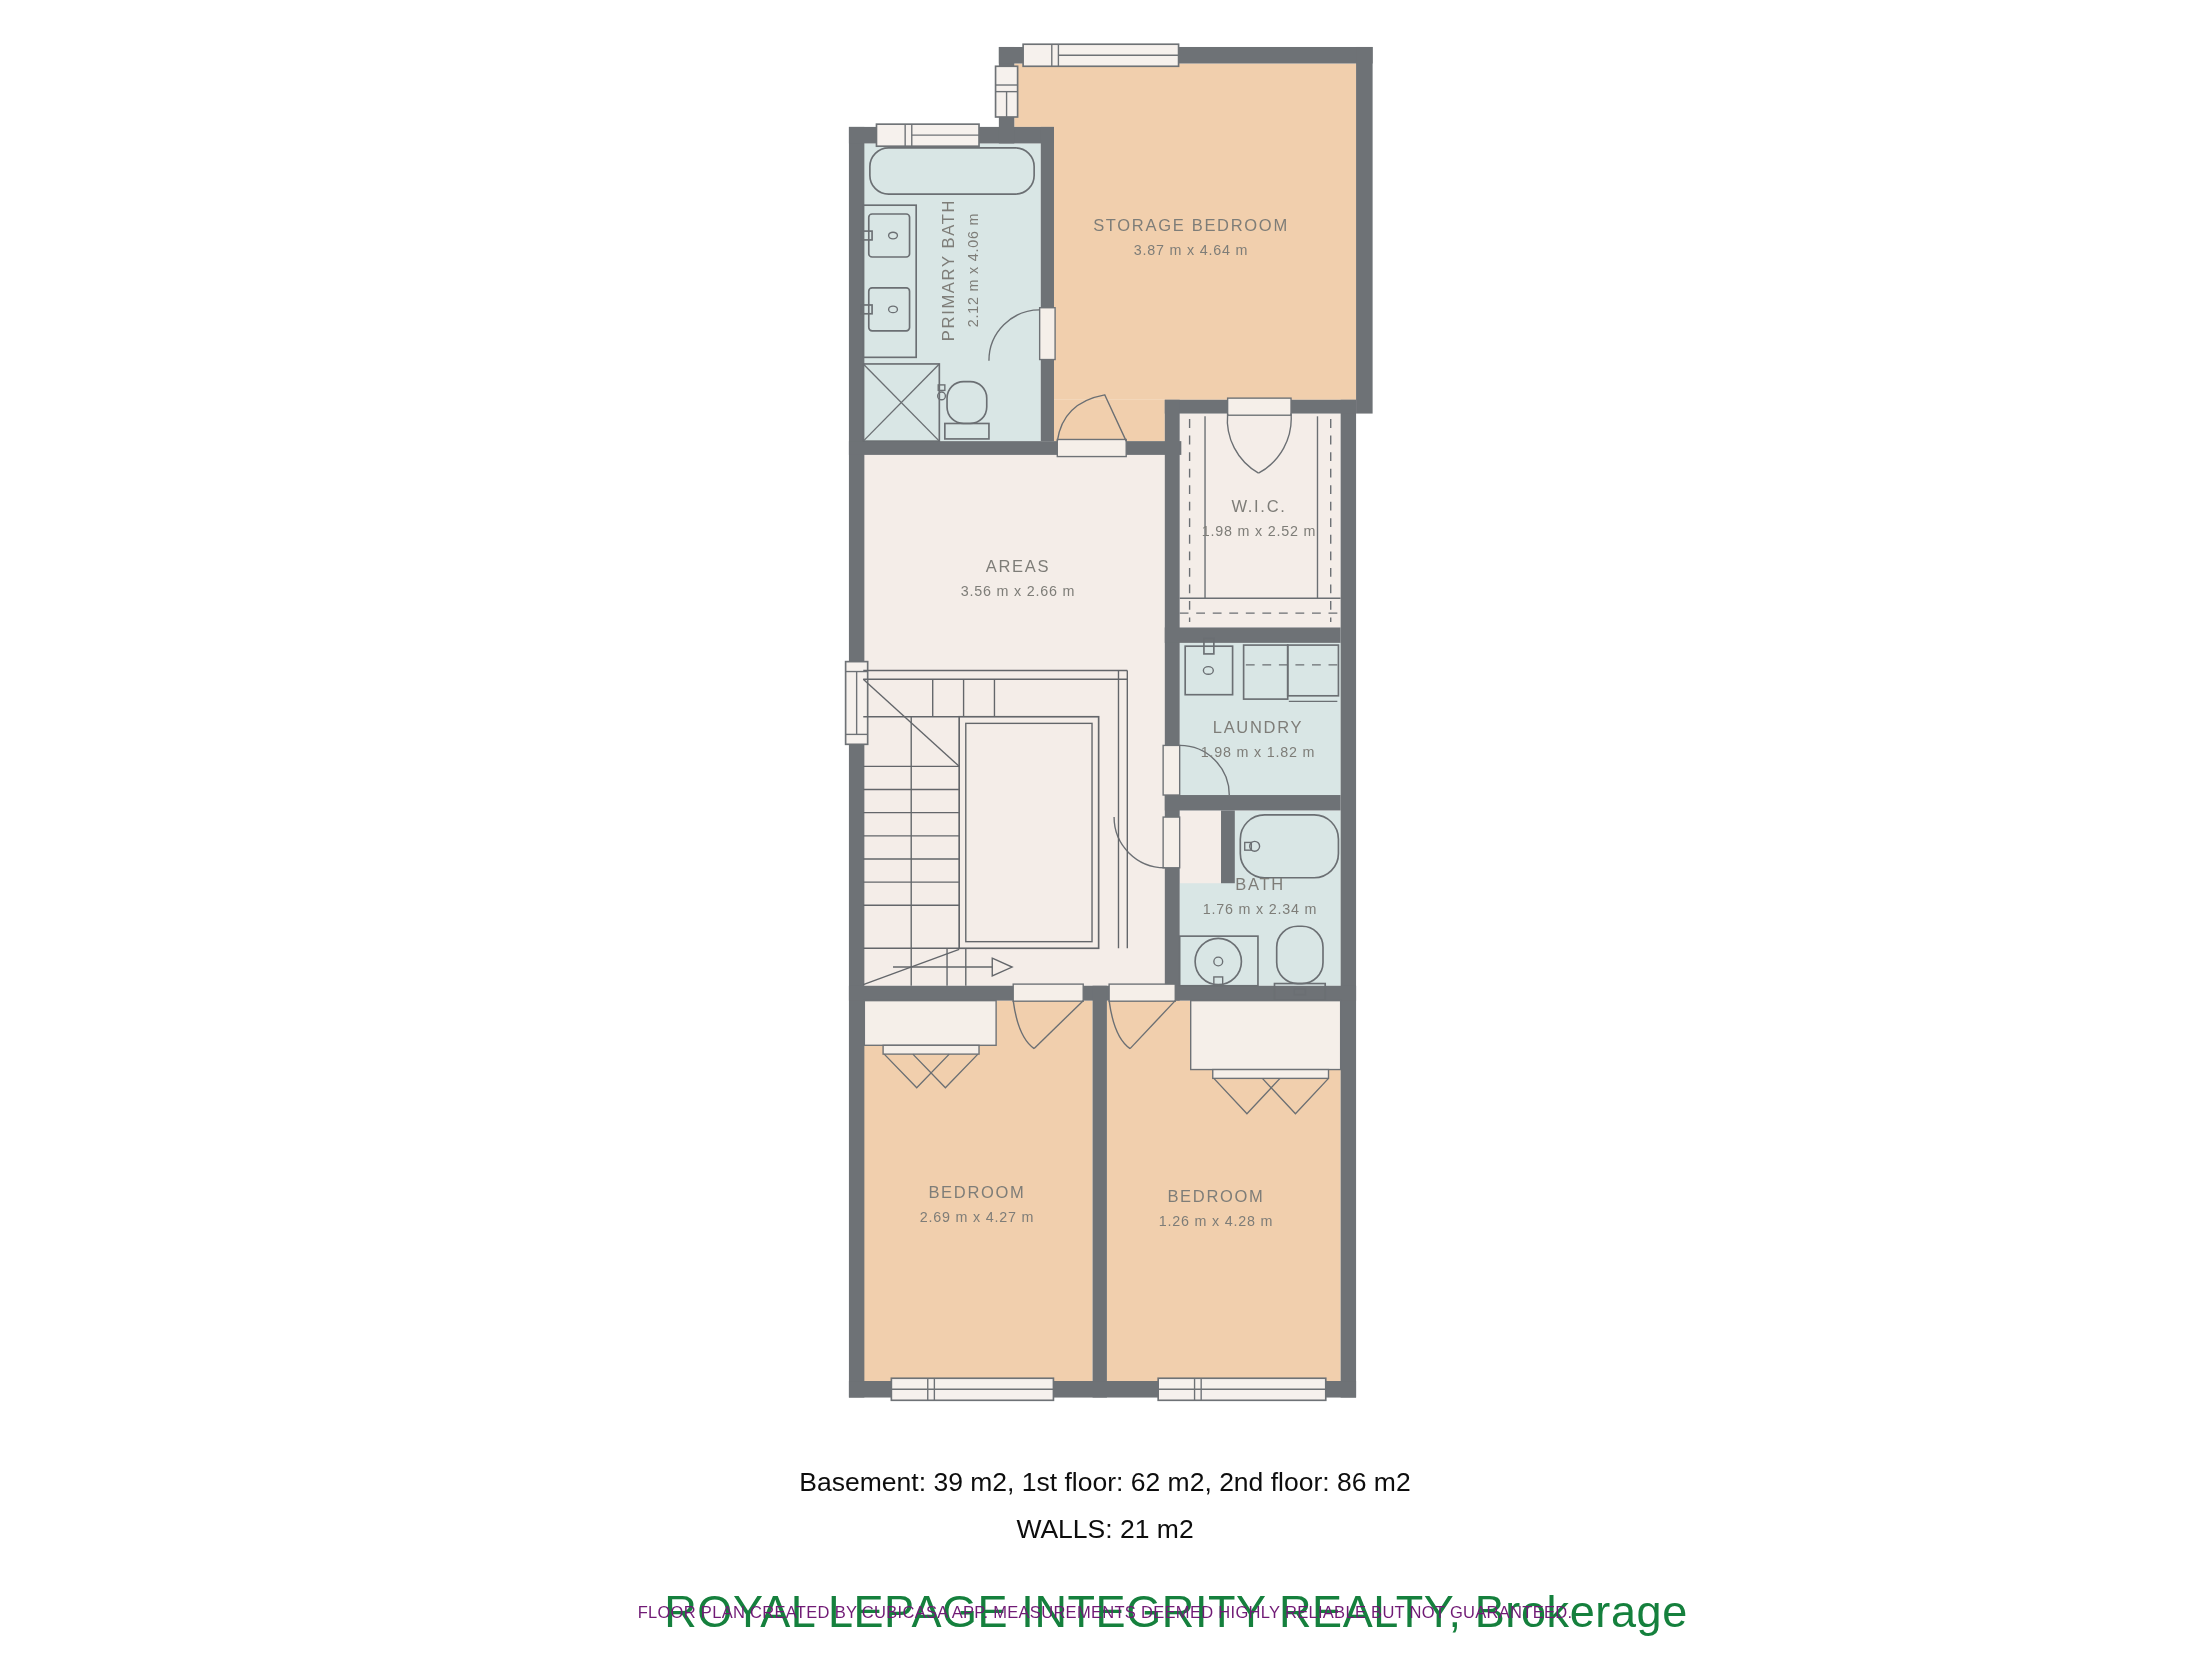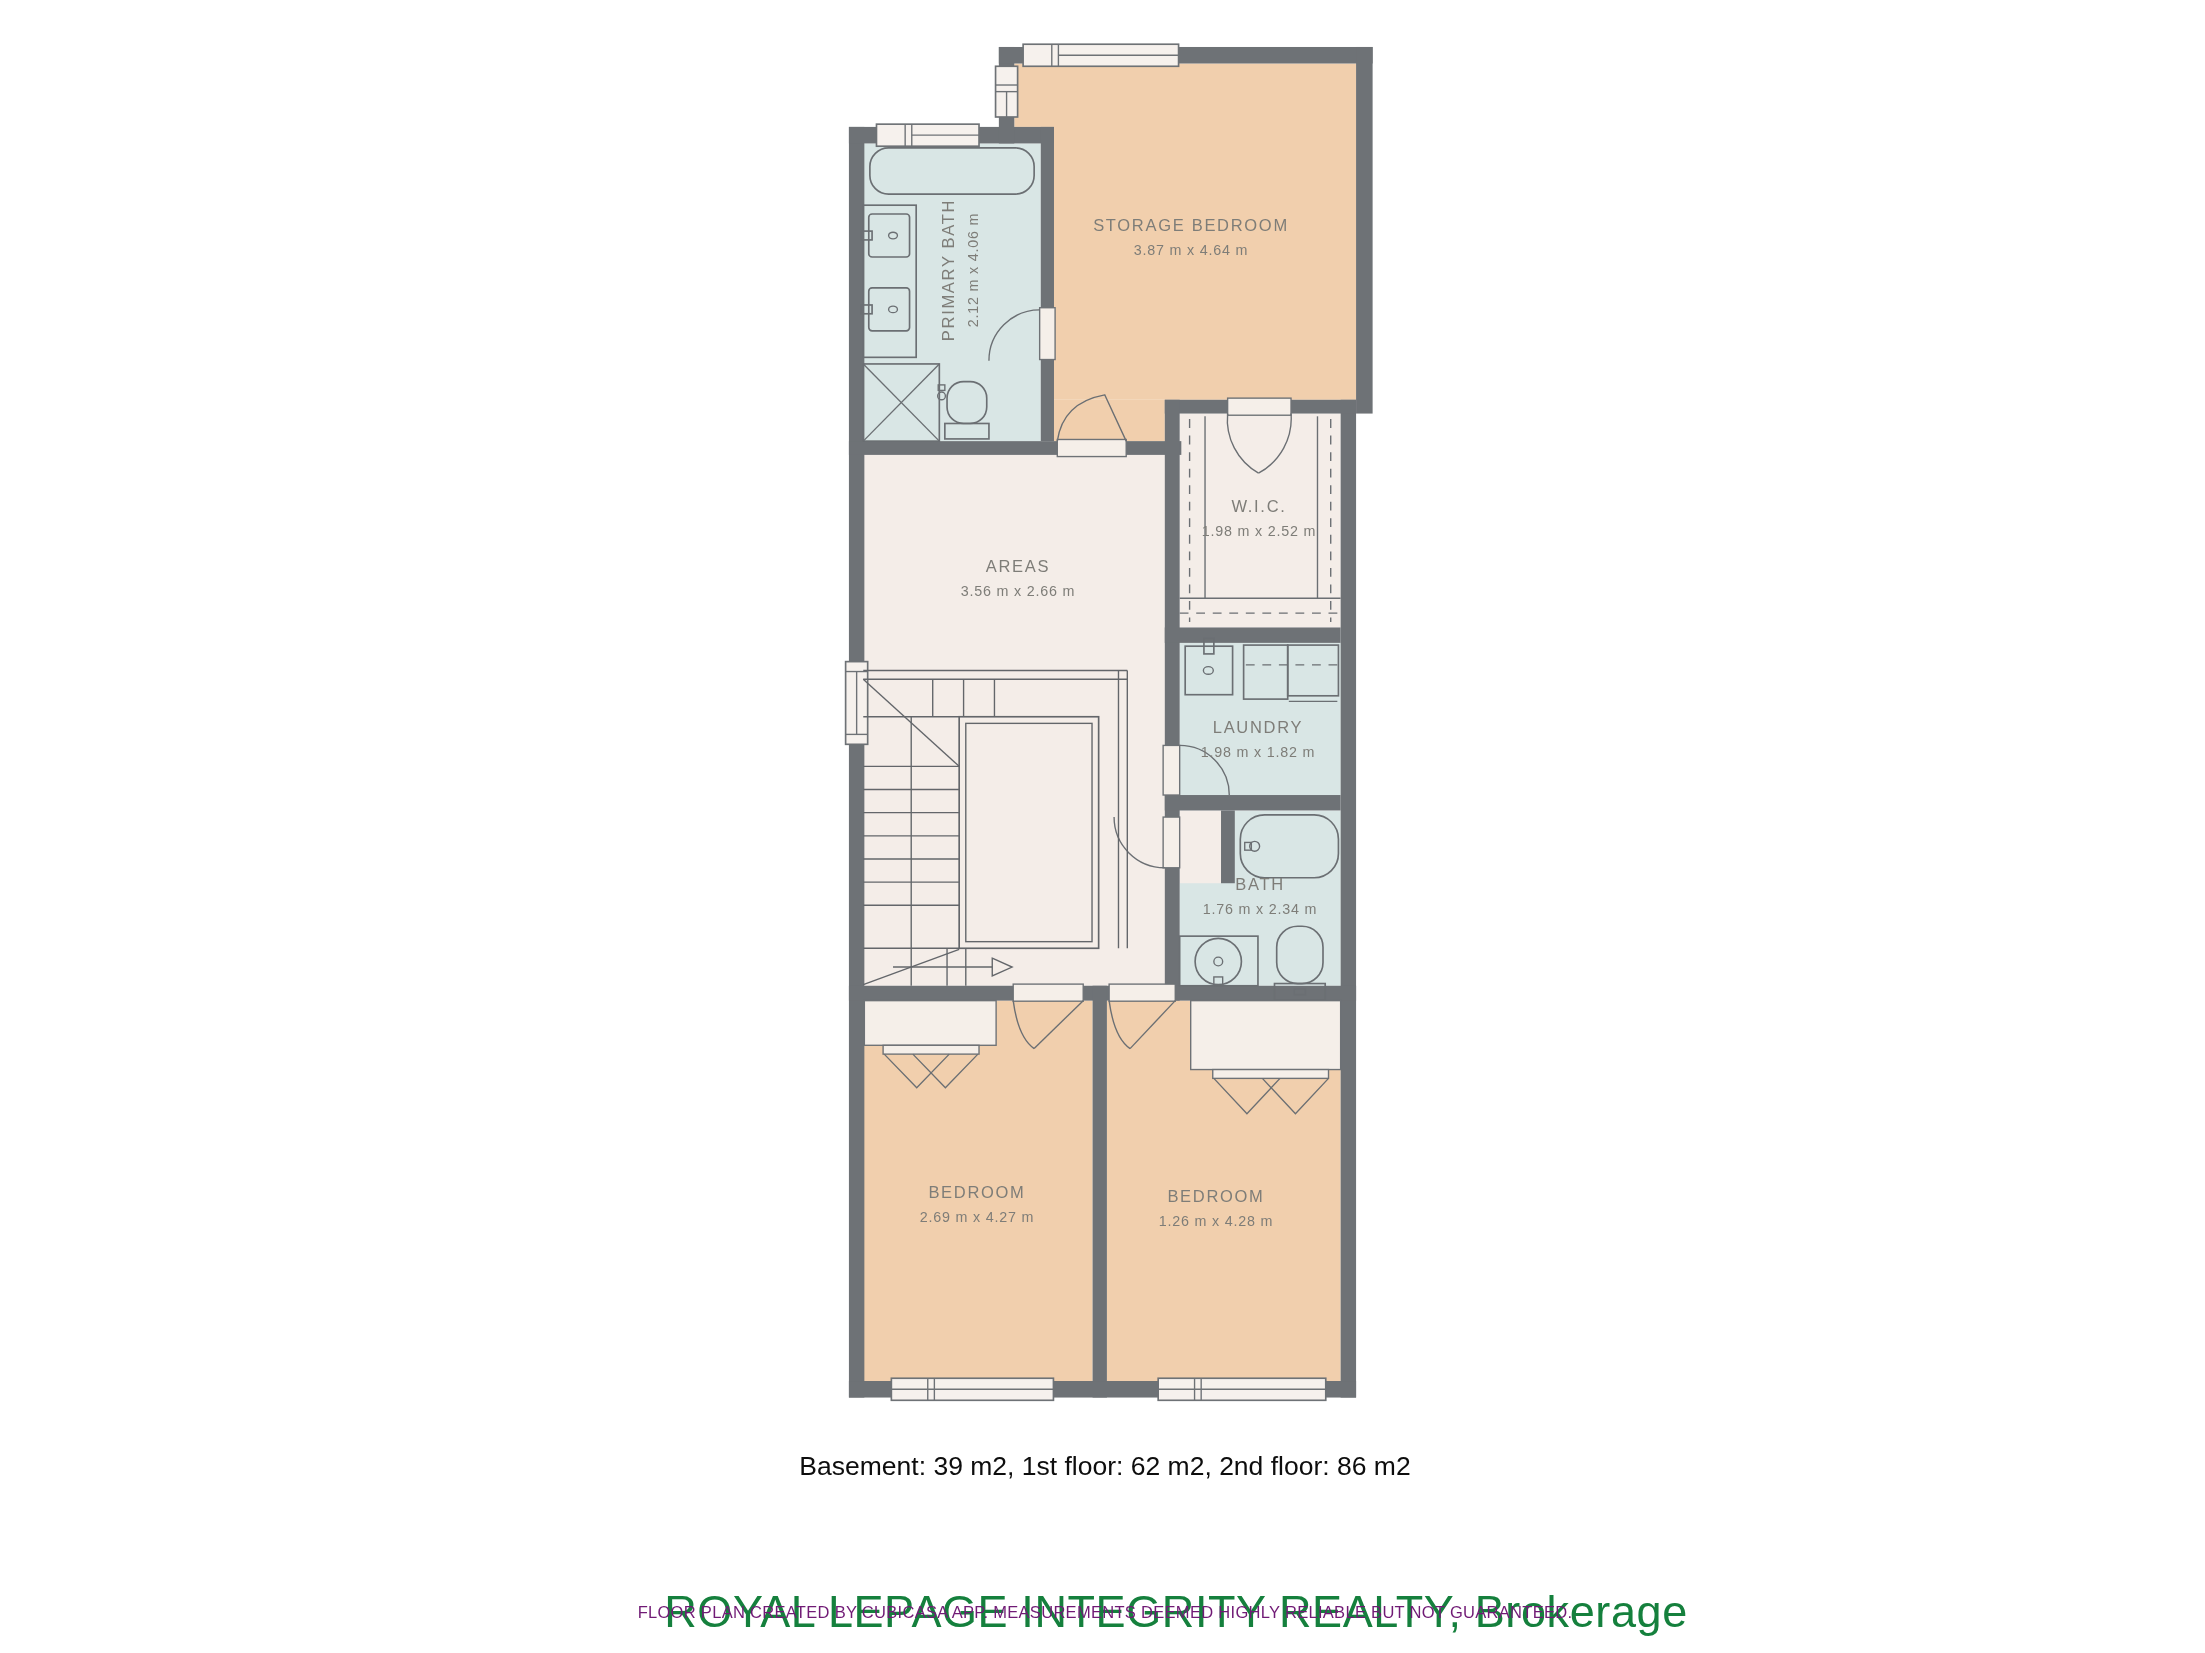--- a/index.html
+++ b/index.html
@@ -27,21 +27,21 @@
     color:var(--label);white-space:nowrap;line-height:1.55;
   }
   .room-label .rname{display:block;font-size:16.5px;letter-spacing:1.7px;}
   .room-label .rdims{display:block;font-size:14.3px;letter-spacing:0.8px;}
   .room-label.vertical{transform:translate(-50%,-50%) rotate(-90deg);}
   .summary{
     position:absolute;left:1105px;top:1451px;transform:translateX(-50%);
     text-align:center;color:#0d0d0d;white-space:nowrap;
   }
   .summary .total{display:block;font-size:27.6px;font-weight:bold;line-height:31px;}
-  .summary .sline{display:block;font-size:26.5px;line-height:31px;}
+  .summary .sline{display:block;font-size:26.5px;line-height:31px;margin-top:16px;}
   .watermark-brand{
     position:absolute;left:1176px;top:1586px;transform:translateX(-50%);
     font-size:45px;color:#15803d;white-space:nowrap;letter-spacing:0.6px;
   }
   .watermark-disclaimer{
     position:absolute;left:1105px;top:1603px;transform:translateX(-50%);
     font-size:16.5px;color:#701a75;white-space:nowrap;letter-spacing:0.3px;
   }
 </style>
 </head>
@@ -291,17 +291,18 @@
   <span class="rname">BEDROOM</span>
   <span class="rdims">2.69 m x 4.27 m</span>
 </div>
 <div class="room-label" style="left:1216px;top:1208px">
   <span class="rname">BEDROOM</span>
   <span class="rdims">1.26 m x 4.28 m</span>
 </div>
 
 <div class="summary">
   <span class="sline">Basement: 39 m2, 1st floor: 62 m2, 2nd floor: 86 m2</span>
+  <span class="sline">WALLS: 21 m2</span>
 </div>
 
 <div class="watermark-brand">ROYAL LEPAGE INTEGRITY REALTY, Brokerage</div>
 <div class="watermark-disclaimer">FLOOR PLAN CREATED BY CUBICASA APP. MEASUREMENTS DEEMED HIGHLY RELIABLE BUT NOT GUARANTEED.</div>
 
 
 </body></html>

